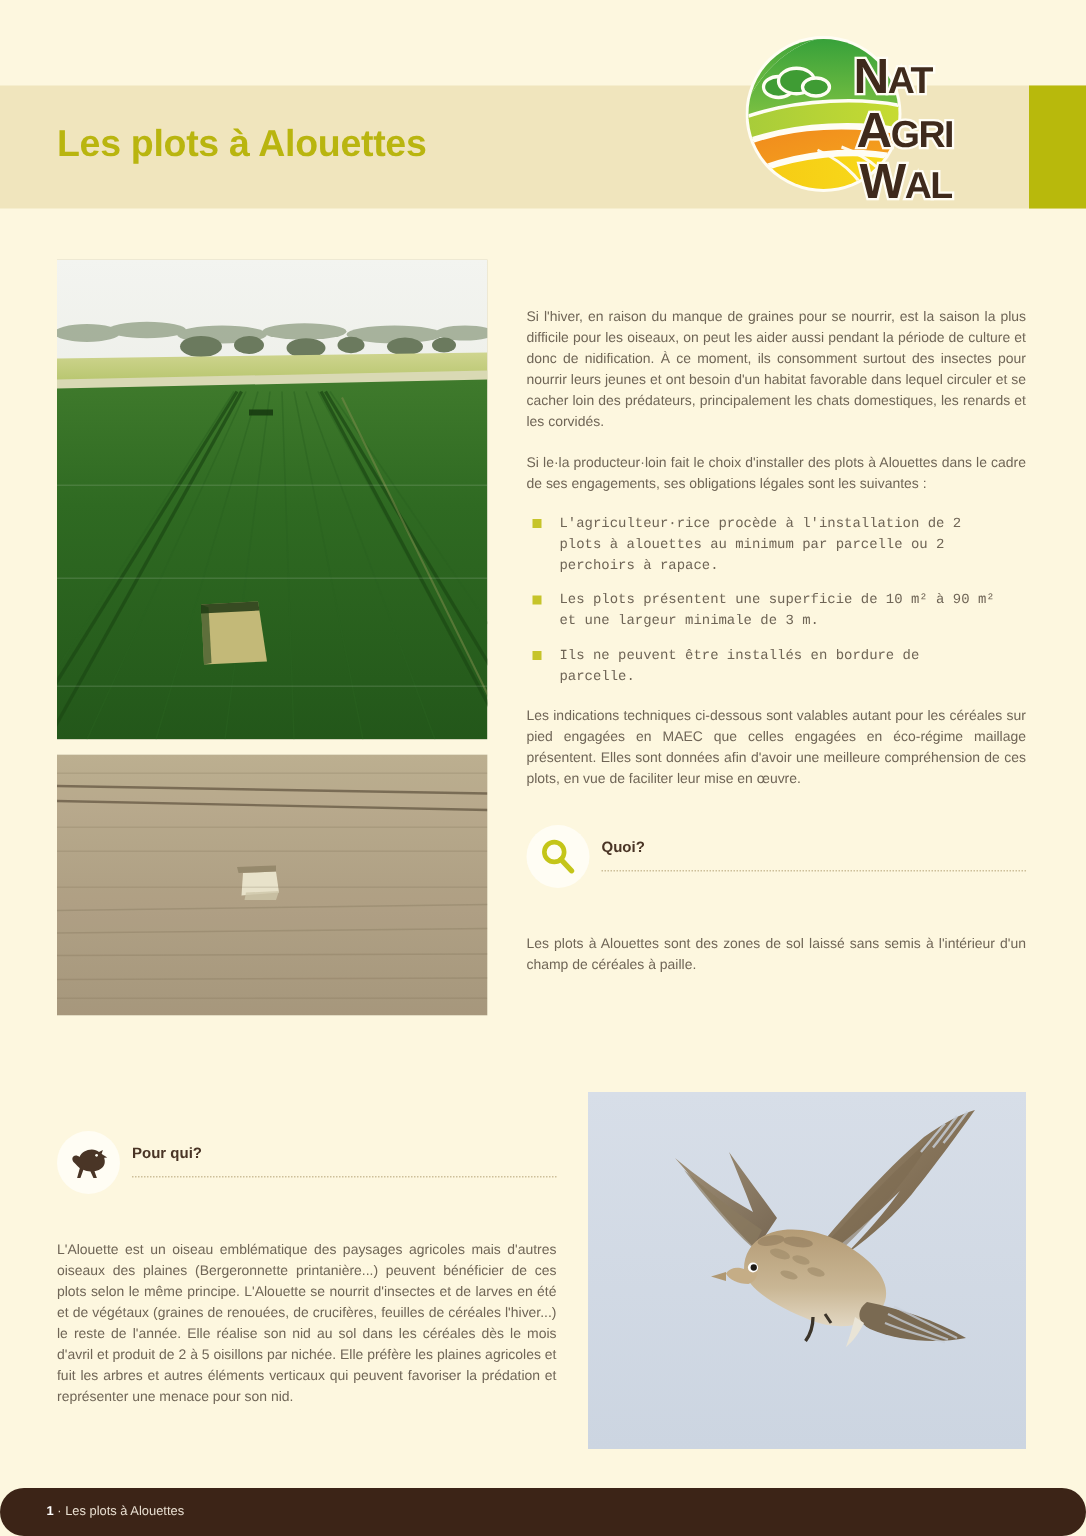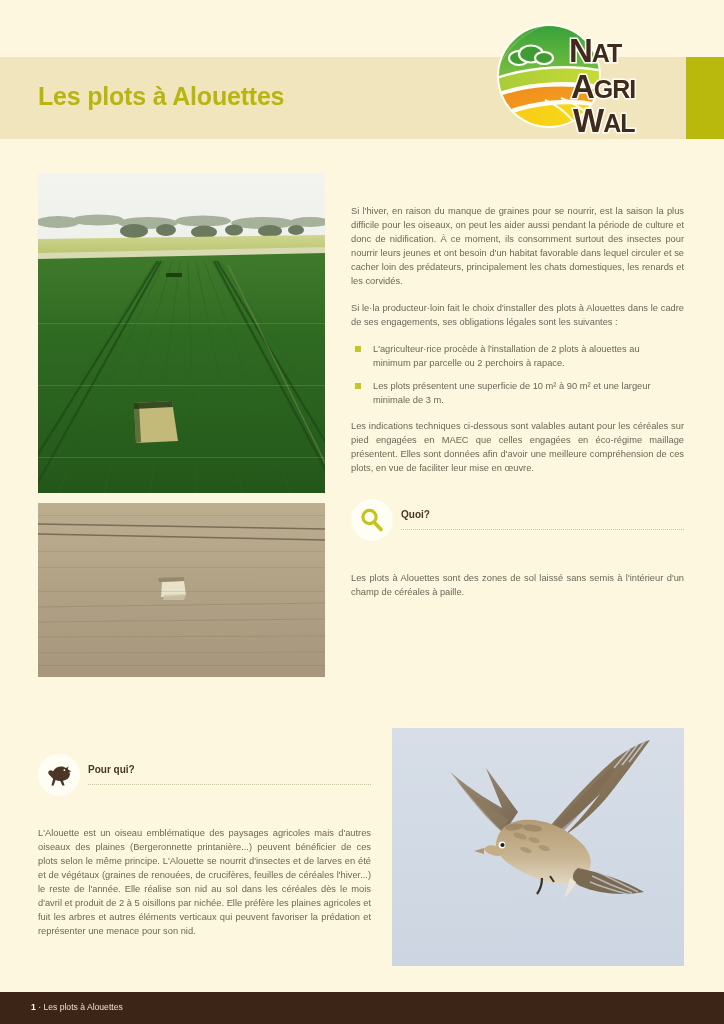--- a/index.html
+++ b/index.html
@@ -109,20 +109,21 @@
     color: #6f6556;
     text-align: justify;
     hyphens: manual;
   }
   p.body:last-child { margin-bottom: 0; margin-top: 30px; }
 
   ul.rules {
     list-style: none;
     margin: 0 16px 12px 0;
     padding: 0;
+    font-family: Liberation Mono, monospace;
   }
   ul.rules li {
     position: relative;
     padding-left: 22px;
     margin-bottom: 9px;
     font-size: 9.3px;
     line-height: 14.0px;
     color: #6f6556;
     text-align: left;
   }
@@ -172,20 +173,21 @@
   }
 
   
   .footer {
     position: absolute;
     left: 0;
     bottom: 0;
     width: 724px;
     height: 32px;
     background: #3c2417;
+    border-radius: 16px;
   }
   .footer-text {
     position: absolute;
     left: 31px;
     top: 10px;
     font-size: 8.6px;
     color: #e8ded0;
     white-space: nowrap;
   }
   .footer-text b { color: #ffffff; }
@@ -382,20 +384,24 @@
     <p class="body">Si le·la producteur·loin fait le choix d'installer des plots à Alouettes dans le cadre de ses engagements, ses obligations légales sont les suivantes :</p>
 
     <ul class="rules">
       <li>
         <span class="bullet"></span>
         <span>L'agriculteur·rice procède à l'installation de 2 plots à alouettes au minimum par parcelle ou 2 perchoirs à rapace.</span>
       </li>
       <li>
         <span class="bullet"></span>
         <span>Les plots présentent une superficie de 10 m² à 90 m² et une largeur minimale de 3 m.</span>
+      </li>
+      <li>
+        <span class="bullet"></span>
+        <span>Ils ne peuvent être installés en bordure de parcelle.</span>
       </li>
     </ul>
 
     <p class="body">Les indications techniques ci-dessous sont valables autant pour les céréales sur pied engagées en MAEC que celles engagées en éco-régime maillage présentent. Elles sont données afin d'avoir une meilleure compréhension de ces plots, en vue de faciliter leur mise en œuvre.</p>
 
     <div class="section-head" style="margin-top:24px;">
       <div class="badge">
         <svg width="26" height="26" viewBox="0 0 26 26" aria-hidden="true">
           <circle cx="10.5" cy="10" r="6.6" fill="none" stroke="#c4c519" stroke-width="3.1"></circle>
           <line x1="15" y1="15" x2="22" y2="22.5" stroke="#c4c519" stroke-width="3.6" stroke-linecap="round"></line>

